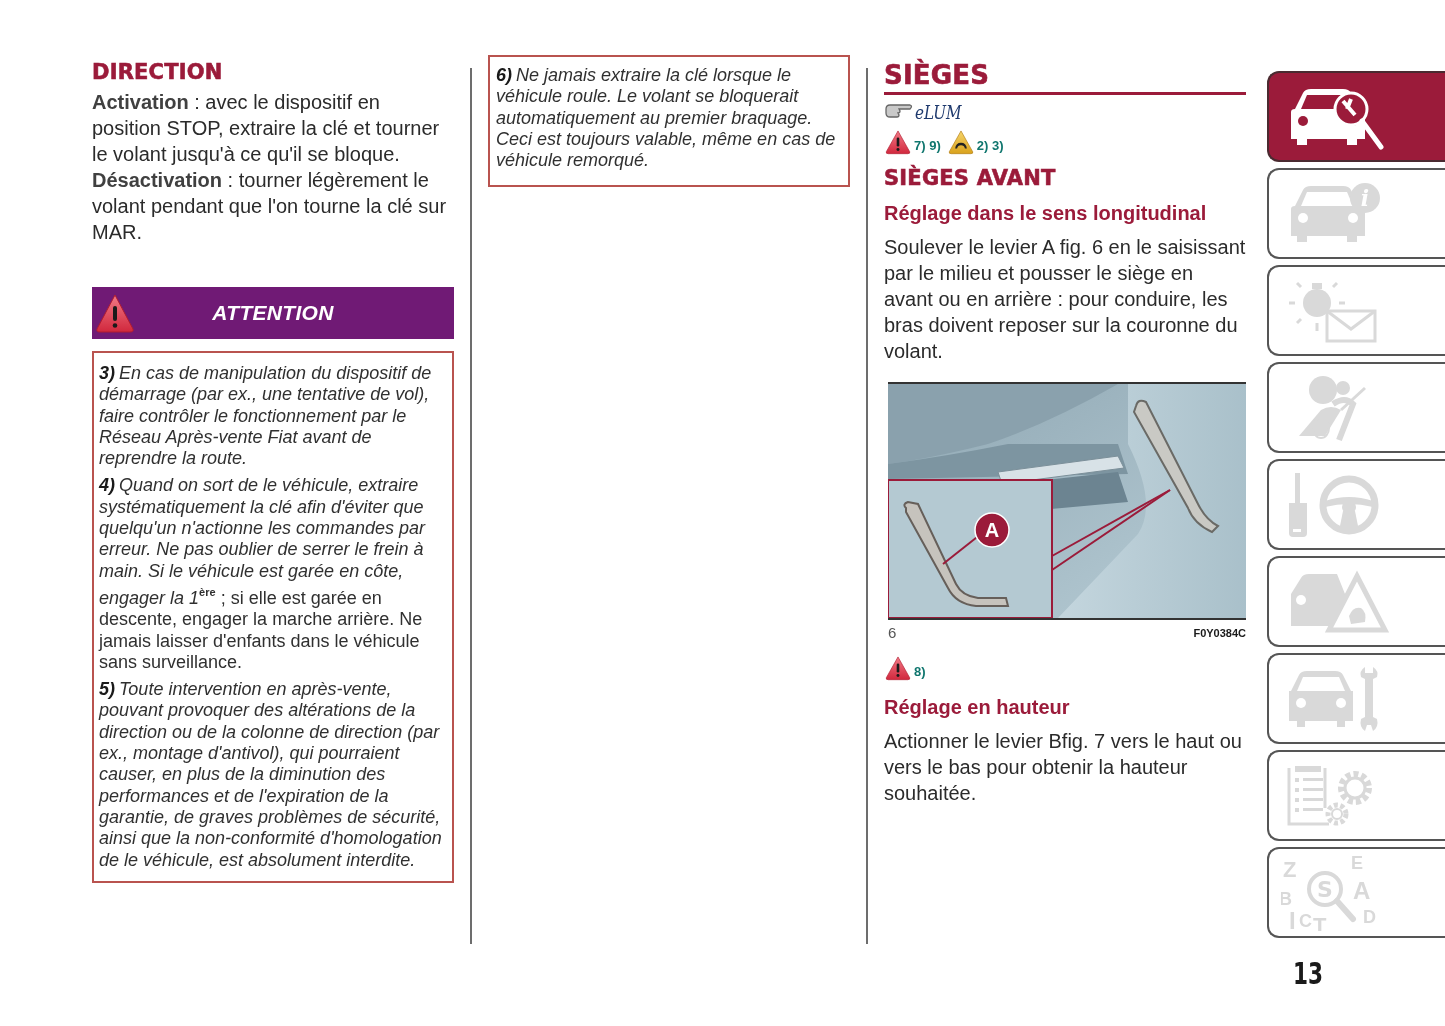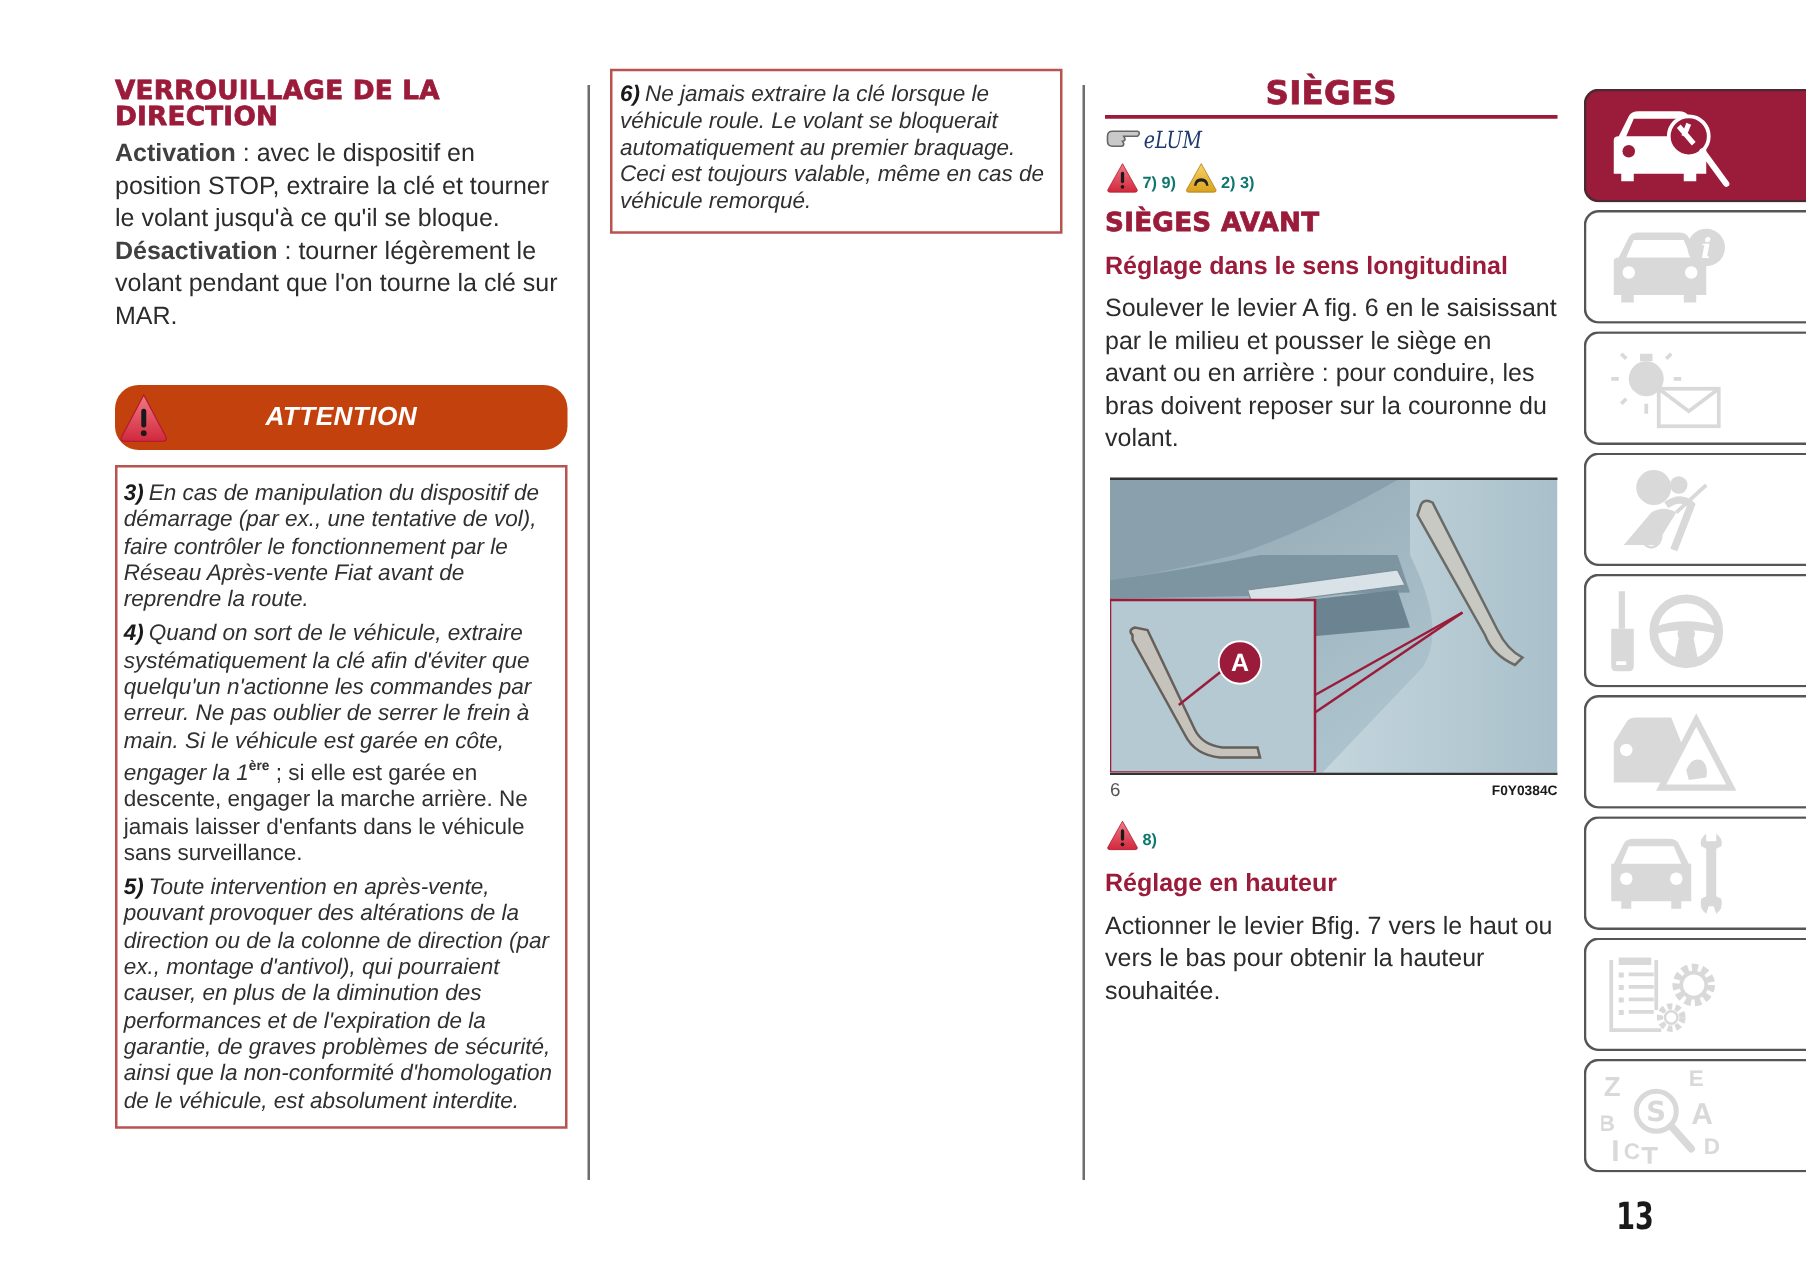--- a/index.html
+++ b/index.html
@@ -13,32 +13,32 @@
 
   .vrule { position: absolute; width: 2px; background: #6d6d6d; }
   .vrule.r1 { left: 470px; top: 68px; height: 876px; }
   .vrule.r2 { left: 866px; top: 68px; height: 876px; }
 
   .h-section {
     font-family: "DejaVu Sans", sans-serif; font-weight: 900; color: #9b1b3a;
     font-size: 21px; line-height: 21px; letter-spacing: 0.2px; text-transform: uppercase;
     -webkit-text-stroke: 0.6px #9b1b3a;
   }
-  .h-big { font-size: 26px; line-height: 30px; text-align: center; }
+  .h-big { font-size: 26px; line-height: 30px; }
   .h-underline { border-bottom: 3px solid #9b1b3a; padding-bottom: 2px; width: 362px; }
   .h-sub {
     font-family: "Liberation Sans", sans-serif; font-weight: bold; color: #9b1b3a;
     font-size: 20px; line-height: 26px;
   }
   .body-text { font-size: 20px; line-height: 26px; color: #2b2b2b; }
   .body-text b { color: #404040; }
 
   .attention-bar {
-    margin-top: 42px; height: 52px; background: #c2410c; position: relative;
-    display: flex; align-items: center; justify-content: center; border-radius: 19px;
+    margin-top: 42px; height: 52px; background: #701a75; position: relative;
+    display: flex; align-items: center; justify-content: center;
   }
   .attention-bar .label {
     font-weight: bold; font-style: italic; color: #ffffff; font-size: 21px; letter-spacing: 0.3px;
     margin-left: 0px;
   }
   .attention-bar .warn { position: absolute; left: 2px; top: 5px; }
 
   .note-box {
     border: 2px solid #b9534f; padding: 10px 4px 10px 5px; margin-top: 12px;
   }
@@ -85,21 +85,20 @@
         <stop offset="1" stop-color="#d9a21c"></stop>
     </linearGradient>
   </defs>
 </svg>
 
 <div class="vrule r1"></div>
 <div class="vrule r2"></div>
 
 <div class="col col1">
   <div class="h-section">
-    <div>VERROUILLAGE DE LA</div>
     <div>DIRECTION</div>
   </div>
   <div class="body-text" style="margin-top:6px;">
     <b>Activation</b><span> : avec le dispositif en position STOP, extraire la clé et tourner le volant jusqu'à ce qu'il se bloque.</span><br>
     <b>Désactivation</b><span> : tourner légèrement le volant pendant que l'on tourne la clé sur MAR.</span>
   </div>
 
   <div class="attention-bar">
     <span class="warn">
       <svg width="42" height="42" viewBox="0 0 42 42">

